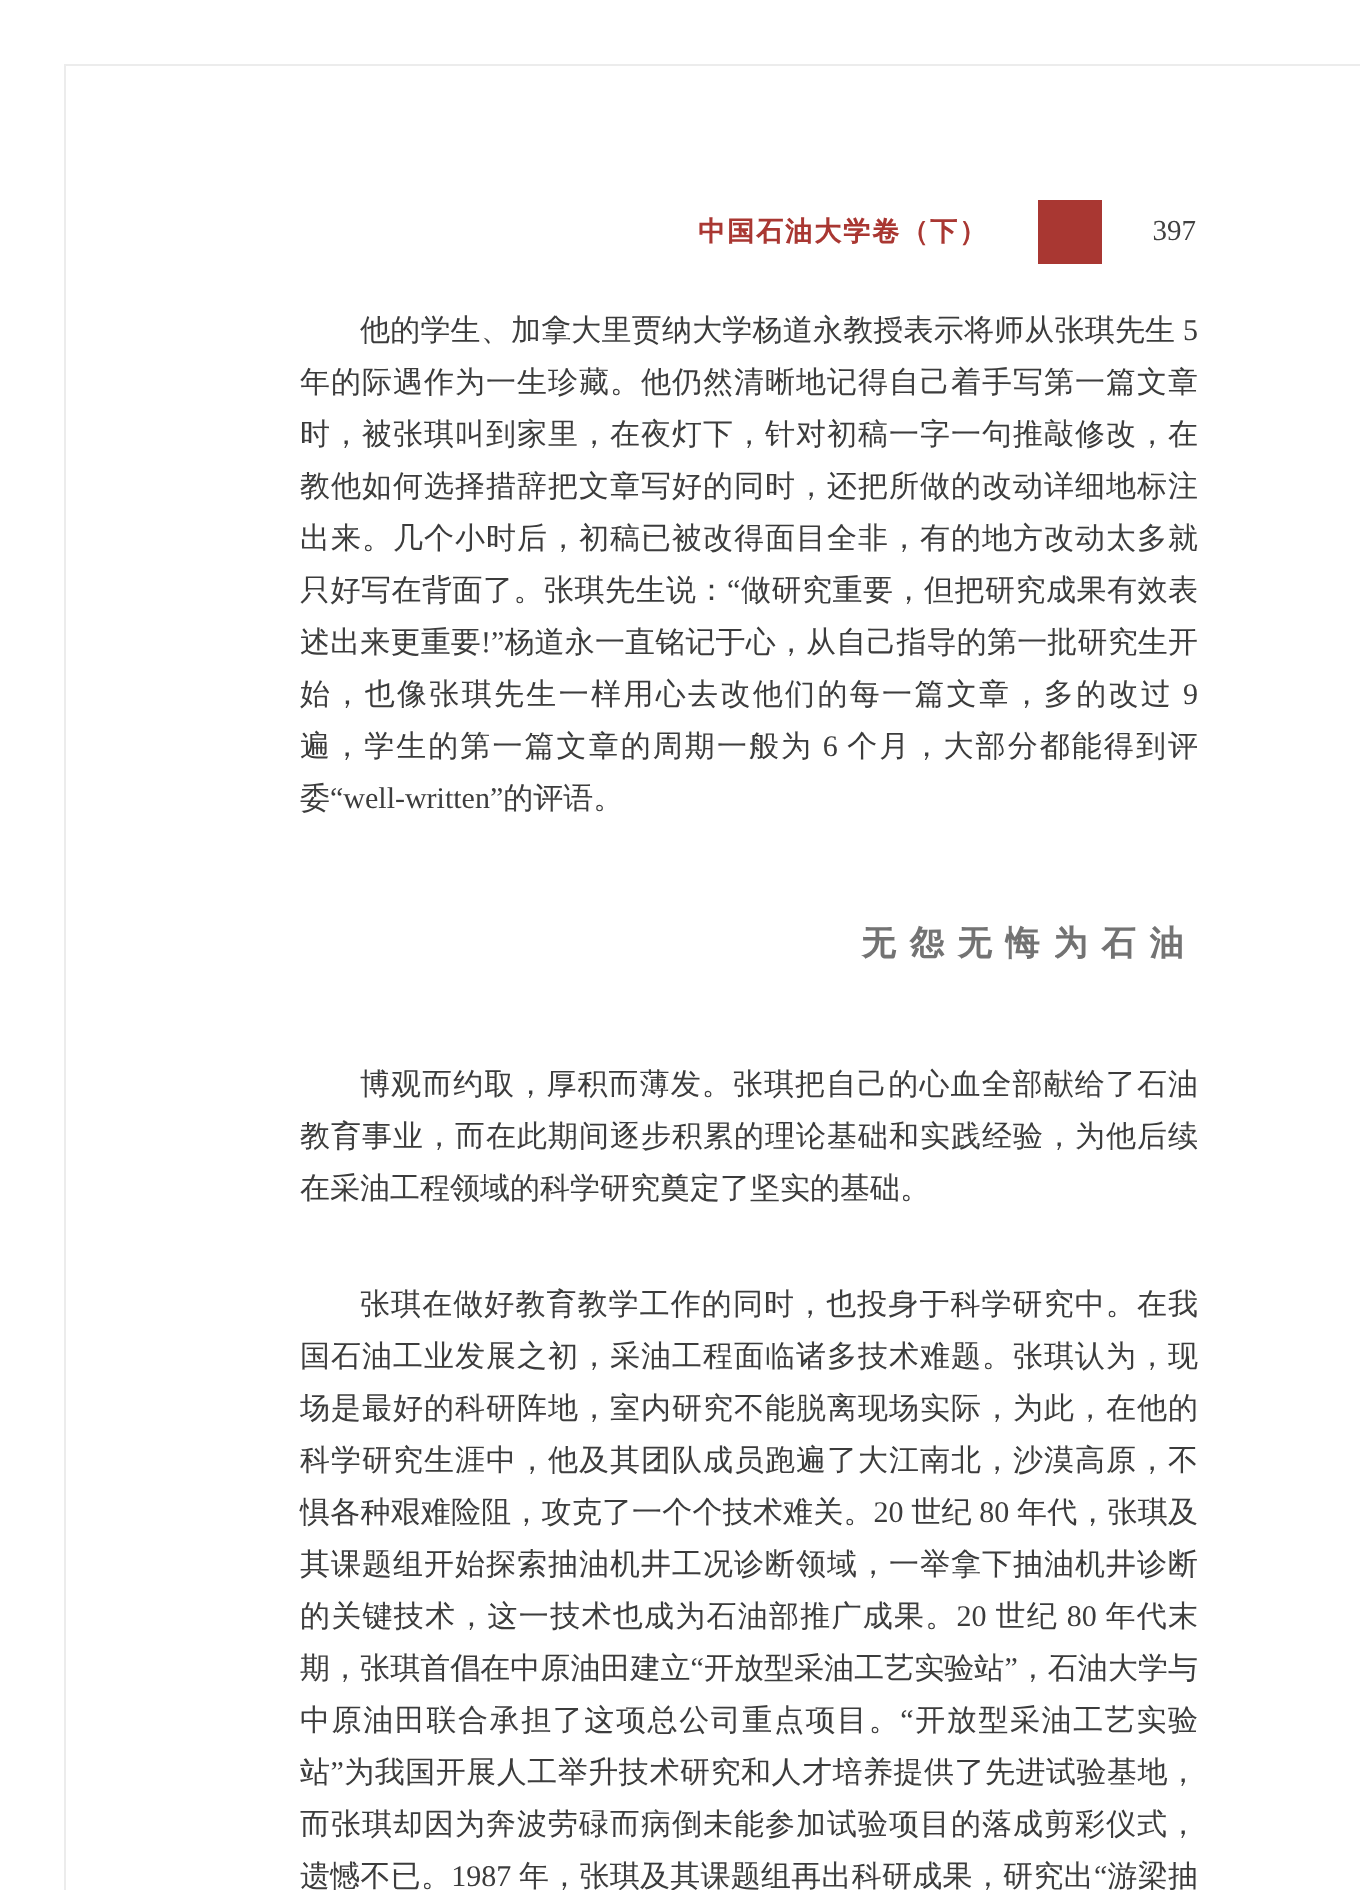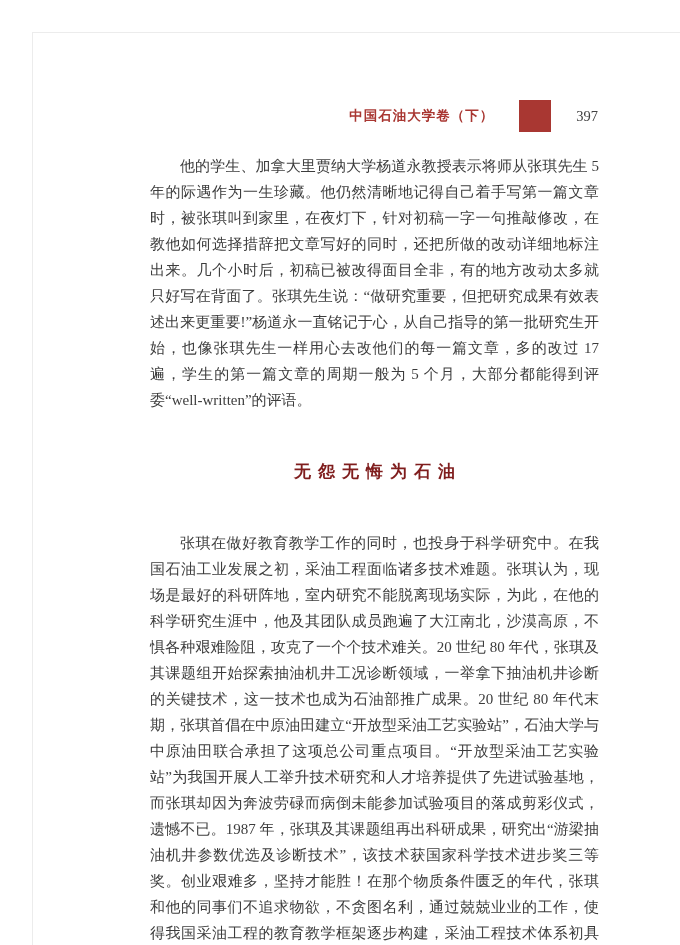--- a/index.html
+++ b/index.html
@@ -49,40 +49,41 @@
     width: 513px;
     color: #3c3c3c;
     font-size: 15px;
     line-height: 26px;
     text-align: justify;
     text-justify: inter-ideograph;
   }
   .para { text-indent: 0; }
   .para.indent { text-indent: 2em; }
   .section-heading {
-    text-align: center;
-    color: #7f1d1d;
+    text-align: right;
+    color: #737373;
     font-size: 17px;
     font-weight: bold;
     letter-spacing: 7px;
     line-height: 26px;
     margin: 14px 0 13px 0;
     text-indent: 7px; 
   }
 </style>
 </head>
 <body>
 
 <div class="page">
 
   <div class="page-header">
     <span class="running-title">中国石油大学卷（下）</span>
     <span class="header-bar"></span>
     <span class="page-number">397</span>
   </div>
 
   <div class="content">
-    <p class="para indent">他的学生、加拿大里贾纳大学杨道永教授表示将师从张琪先生 5 年的际遇作为一生珍藏。他仍然清晰地记得自己着手写第一篇文章时，被张琪叫到家里，在夜灯下，针对初稿一字一句推敲修改，在教他如何选择措辞把文章写好的同时，还把所做的改动详细地标注出来。几个小时后，初稿已被改得面目全非，有的地方改动太多就只好写在背面了。张琪先生说：“做研究重要，但把研究成果有效表述出来更重要!”杨道永一直铭记于心，从自己指导的第一批研究生开始，也像张琪先生一样用心去改他们的每一篇文章，多的改过 17 遍，学生的第一篇文章的周期一般为 5 个月，大部分都能得到评委“well-written”的评语。</p>
+    <p class="para indent">他的学生、加拿大里贾纳大学杨道永教授表示将师从张琪先生 5 年的际遇作为一生珍藏。他仍然清晰地记得自己着手写第一篇文章时，被张琪叫到家里，在夜灯下，针对初稿一字一句推敲修改，在教他如何选择措辞把文章写好的同时，还把所做的改动详细地标注出来。几个小时后，初稿已被改得面目全非，有的地方改动太多就只好写在背面了。张琪先生说：“做研究重要，但把研究成果有效表述出来更重要!”杨道永一直铭记于心，从自己指导的第一批研究生开始，也像张琪先生一样用心去改他们的每一篇文章，多的改过 9 遍，学生的第一篇文章的周期一般为 6 个月，大部分都能得到评委“well-written”的评语。</p>
     <h2 class="section-heading">无怨无悔为石油</h2>
+    <p class="para indent">博观而约取，厚积而薄发。张琪把自己的心血全部献给了石油教育事业，而在此期间逐步积累的理论基础和实践经验，为他后续在采油工程领域的科学研究奠定了坚实的基础。</p>
     <p class="para indent">张琪在做好教育教学工作的同时，也投身于科学研究中。在我国石油工业发展之初，采油工程面临诸多技术难题。张琪认为，现场是最好的科研阵地，室内研究不能脱离现场实际，为此，在他的科学研究生涯中，他及其团队成员跑遍了大江南北，沙漠高原，不惧各种艰难险阻，攻克了一个个技术难关。20 世纪 80 年代，张琪及其课题组开始探索抽油机井工况诊断领域，一举拿下抽油机井诊断的关键技术，这一技术也成为石油部推广成果。20 世纪 80 年代末期，张琪首倡在中原油田建立“开放型采油工艺实验站”，石油大学与中原油田联合承担了这项总公司重点项目。“开放型采油工艺实验站”为我国开展人工举升技术研究和人才培养提供了先进试验基地，而张琪却因为奔波劳碌而病倒未能参加试验项目的落成剪彩仪式，遗憾不已。1987 年，张琪及其课题组再出科研成果，研究出“游梁抽油机井参数优选及诊断技术”，该技术获国家科学技术进步奖三等奖。创业艰难多，坚持才能胜！在那个物质条件匮乏的年代，张琪和他的同事们不追求物欲，不贪图名利，通过兢兢业业的工作，使得我国采油工程的教育教学框架逐步构建，采油工程技术体系初具规模。</p>
   </div>
 
 </div>
 
 </body></html>

